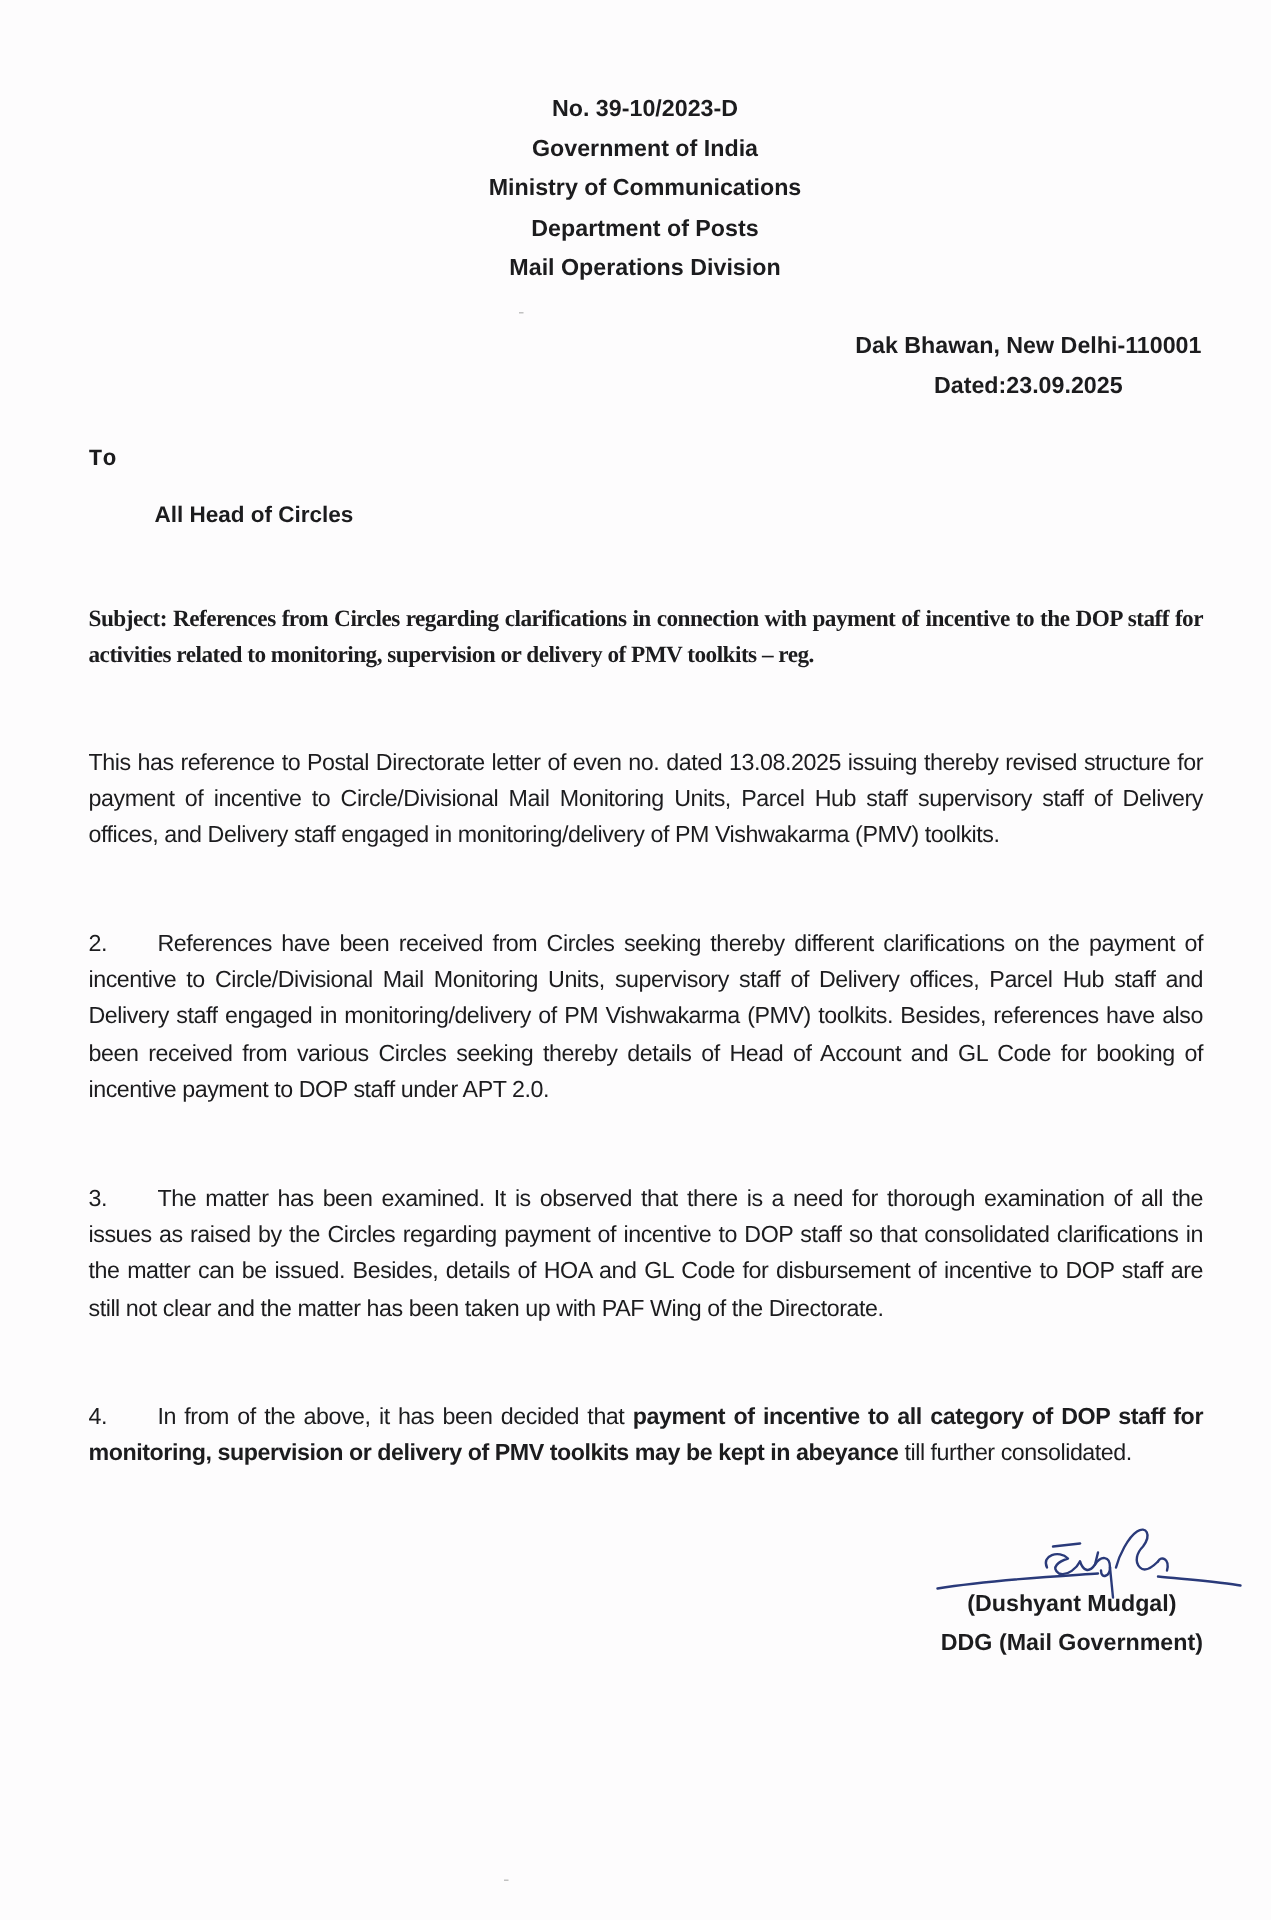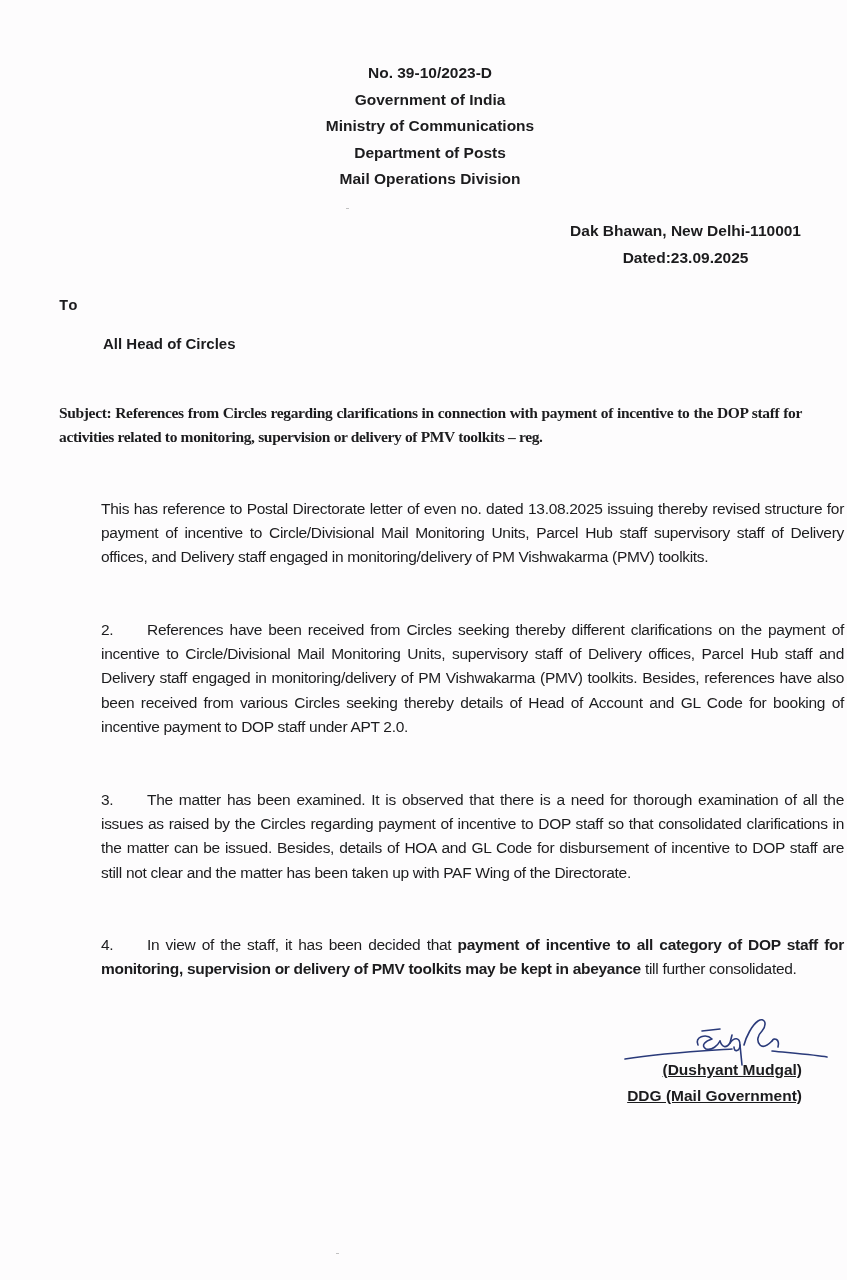--- a/index.html
+++ b/index.html
@@ -68,21 +68,20 @@
       font-family: Liberation Serif, serif;
     }
     .para {
       position: absolute;
       left: 59px;
       width: 743px;
       font-size: 15.5px;
       line-height: 24.2px;
       text-align: justify;
       letter-spacing: -0.3px;
-      margin-left: 42px;
     }
     .para .num {
       display: inline-block;
       width: 46px;
     }
     .para b { font-weight: bold; }
     #para-1 { top: 497px; }
     #para-2 { top: 618px; }
     #para-3 { top: 788px; }
     #para-4 { top: 933px; }
@@ -91,25 +90,24 @@
       position: absolute;
       left: 622px;
       top: 1015px;
       width: 210px;
       height: 55px;
     }
     .signatory {
       position: absolute;
       top: 1057px;
       right: 45px;
-      text-align: right;
+      text-align: center;
       font-weight: bold;
       font-size: 15.5px;
       line-height: 26px;
-      text-decoration: underline;
     }
     .scan-speck {
       position: absolute;
       width: 3px; height: 1px;
       background: #9a9a9a;
       opacity: 0.6;
     }
   </style>
 </head>
 <body>
@@ -140,21 +138,21 @@
 
   <div class="para" id="para-2">
     <span class="num">2.</span><span>References have been received from Circles seeking thereby different clarifications on the payment of incentive to Circle/Divisional Mail Monitoring Units, supervisory staff of Delivery offices, Parcel Hub staff and Delivery staff engaged in monitoring/delivery of PM Vishwakarma (PMV) toolkits.  Besides, references have also been received from various Circles seeking thereby details of Head of Account and GL Code for booking of incentive payment to DOP staff under APT 2.0.</span>
   </div>
 
   <div class="para" id="para-3">
     <span class="num">3.</span><span>The matter has been examined.  It is observed that there is a need for thorough examination of all the issues as raised by the Circles regarding payment of incentive to DOP staff so that consolidated clarifications in the matter can be issued.  Besides, details of HOA and GL Code for disbursement of incentive to DOP staff are still not clear and the matter has been taken up with PAF Wing of the Directorate.</span>
   </div>
 
   <div class="para" id="para-4">
-    <span class="num">4.</span><span>In view of the staff, it has been decided that </span><b>payment of incentive to all category of DOP staff for monitoring, supervision or delivery of PMV toolkits may be kept in abeyance</b><span> till further consolidated.</span>
+    <span class="num">4.</span><span>In from of the above, it has been decided that </span><b>payment of incentive to all category of DOP staff for monitoring, supervision or delivery of PMV toolkits may be kept in abeyance</b><span> till further consolidated.</span>
   </div>
 
   <svg class="signature-svg" viewBox="0 0 210 55" xmlns="http://www.w3.org/2000/svg">
     <g fill="none" stroke="#2a3a7a" stroke-width="1.6" stroke-linecap="round" stroke-linejoin="round">
       <path d="M3 44 C 40 38, 80 36, 110 34"></path>
       <path d="M150 36 C 170 38, 195 40, 205 42"></path>
       <path d="M76 30 C 72 22, 84 18, 90 24 C 84 26, 78 30, 84 34 C 90 36, 96 30, 98 26"></path>
       <path d="M98 26 C 100 32, 104 34, 108 28 L 110 20"></path>
       <path d="M108 28 C 112 22, 118 22, 118 30 C 118 36, 112 38, 112 32"></path>
       <path d="M118 30 L 120 50"></path>

